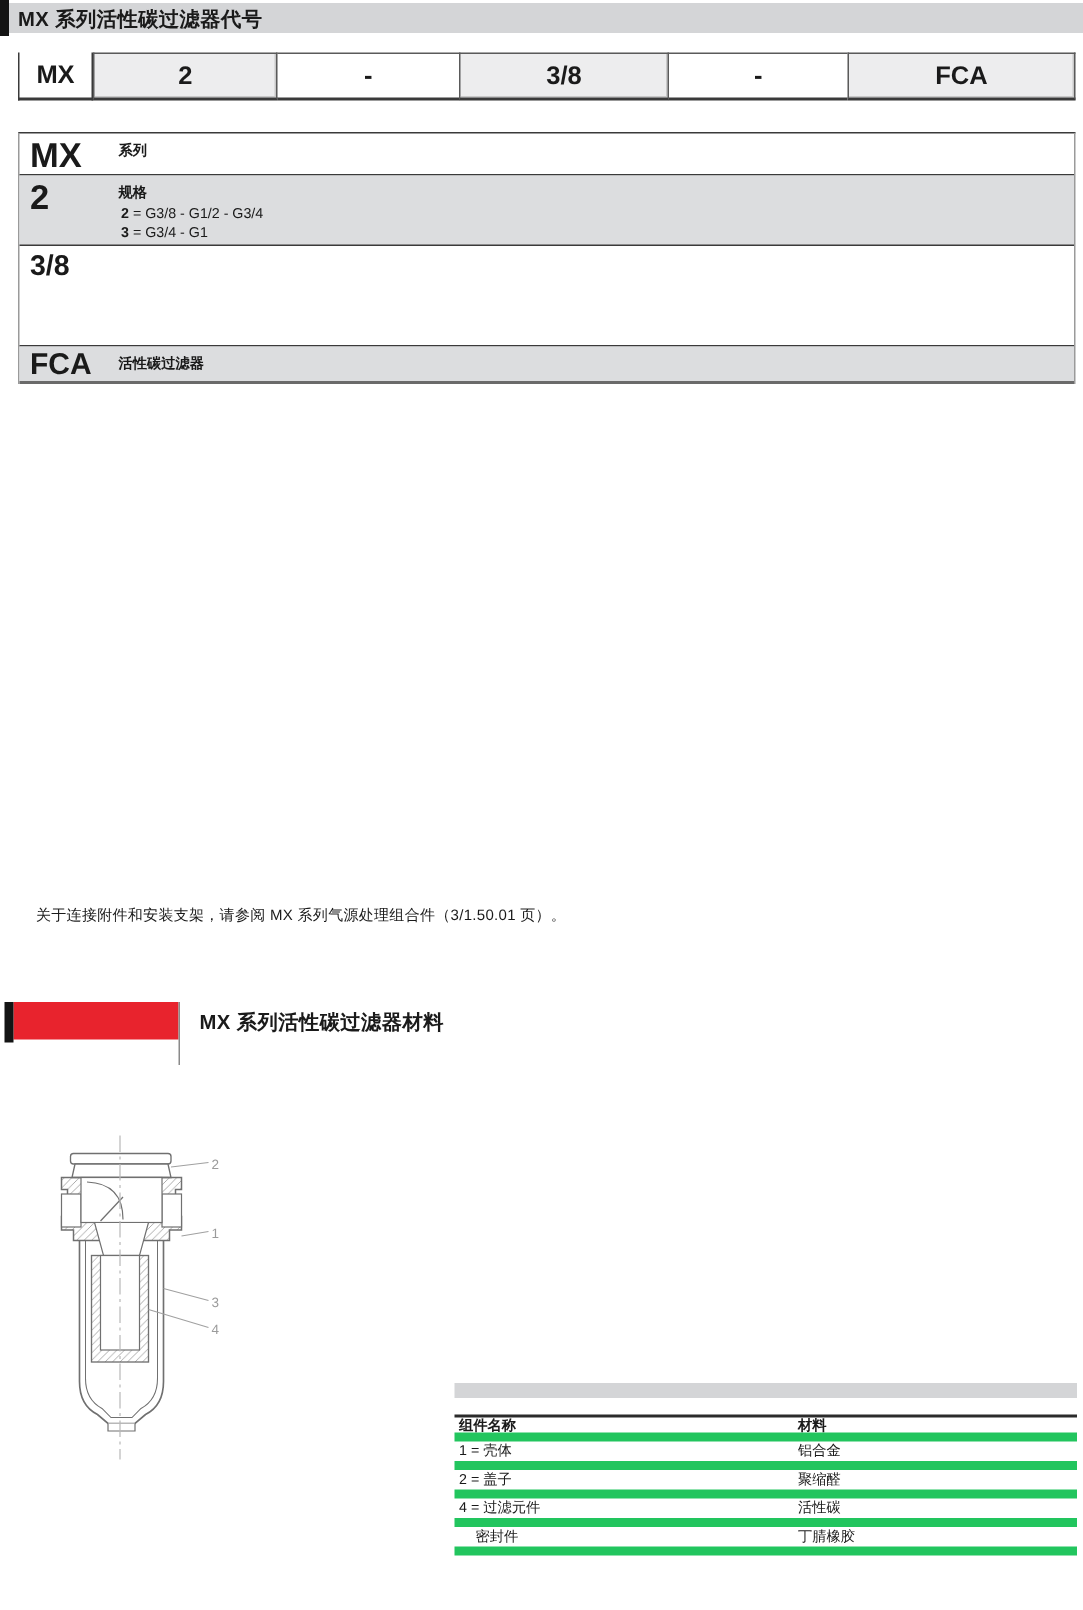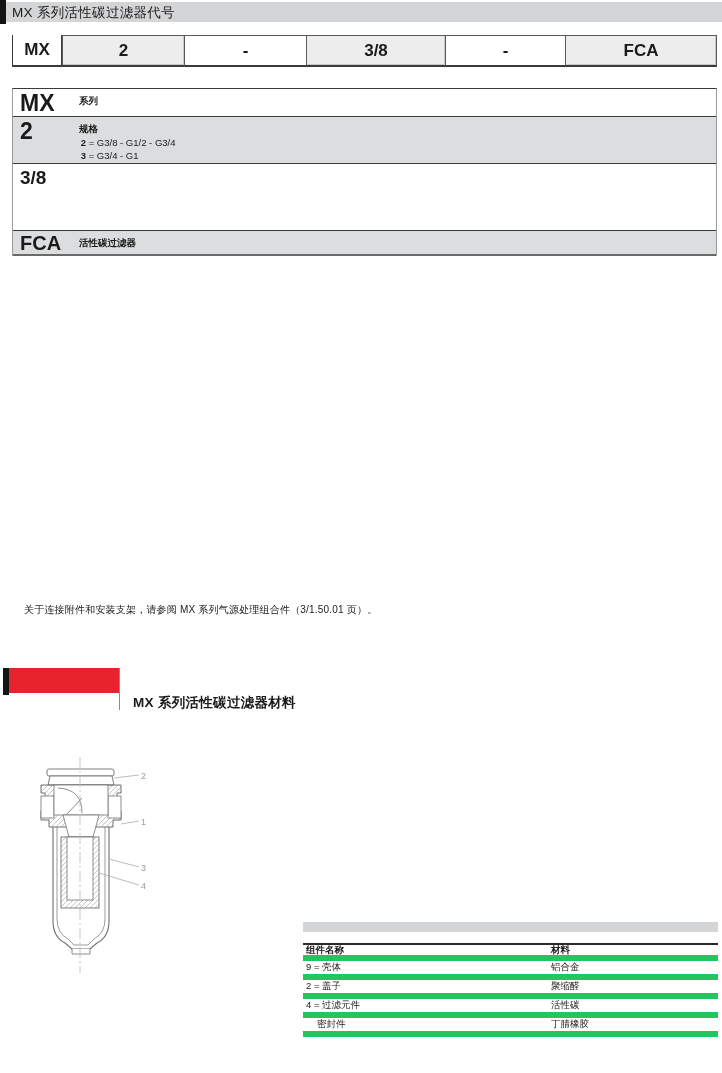--- a/index.html
+++ b/index.html
@@ -6,21 +6,21 @@
     --red:#e8232d; --band:#d4d5d7; --rowgray:#dcdddf; --cellgray:#ededee;
     --ink:#1a1a1a; --line-dark:#3a3a3a; --line-mid:#5a5a5a; --line-light:#9a9a9a;
   }
   html,body{margin:0;padding:0;background:#fff;}
   .page{position:relative;width:722px;height:1073px;background:#fff;overflow:hidden;
         font-family:"Liberation Sans","DejaVu Sans",sans-serif;color:var(--ink);}
 
   
   .hdr-band{position:absolute;left:5px;top:2px;width:717px;height:20px;background:var(--band);}
   .hdr-tab{position:absolute;left:0;top:0;width:6px;height:24px;background:#141414;}
-  .hdr-title{position:absolute;left:12px;top:4px;font-size:13.5px;font-weight:normal;letter-spacing:.3px;}
+  .hdr-title{position:absolute;left:12px;top:4px;font-size:13.5px;font-weight:bold;letter-spacing:.3px;}
 
   
   .code-strip{position:absolute;left:12px;top:35px;width:705px;height:32px;display:flex;}
   .code-cell{box-sizing:border-box;text-align:center;font-weight:bold;font-size:17px;line-height:29px;
              border-bottom:2px solid var(--line-dark);border-top:1px solid var(--line-mid);}
   .code-cell.first{border-top:none;border-left:1px solid var(--line-dark);border-right:1px solid var(--line-dark);}
   .code-cell.shaded{background:var(--cellgray);border:1px solid var(--line-mid);
                     border-bottom:2px solid var(--line-dark);box-shadow:inset -1px -1px 0 #c9c9c9;}
   .cw1{width:50px}.cw2{width:123px}.cw3{width:121px}.cw4{width:140px}.cw5{width:119px}.cw6{flex:1}
 
@@ -40,34 +40,34 @@
   .k8{min-width:7px}.k18{min-width:18px}
   .h27{min-height:27px}.h43{min-height:43px}.h67{min-height:67px}.h24{min-height:23px}
 
   
   .note{position:absolute;left:24px;top:603px;font-size:10px;letter-spacing:.2px;}
 
   
   .s2-tab{position:absolute;left:3px;top:668px;width:6px;height:27px;background:#141414;}
   .s2-red{position:absolute;left:9px;top:668px;width:110px;height:25px;background:var(--red);}
   .s2-line{position:absolute;left:119px;top:668px;width:1px;height:42px;background:#8a8a8a;}
-  .s2-title{position:absolute;left:133px;top:694px;font-size:13.5px;font-weight:bold;letter-spacing:.3px;}
+  .s2-title{position:absolute;left:133px;top:673px;font-size:13.5px;font-weight:bold;letter-spacing:.3px;}
 
   
   .drawing{position:absolute;left:20px;top:753px;}
   .drawing text{font-family:"Liberation Sans","DejaVu Sans",sans-serif;font-size:9px;fill:#9b9b9b;}
 
   
   .mat{position:absolute;left:303px;top:922px;width:415px;}
   .mat-band{height:10px;background:var(--band);margin-bottom:11px;}
   .mat-table{border-top:2px solid #2b2b2b;}
   .mat-row{display:flex;align-items:center;border-bottom:6px solid #22c55e;height:13px;font-size:9.5px;}
   .mat-row.header{height:10px;font-weight:bold;}
   .mat-c1{width:229px;box-sizing:border-box;padding-left:3px;}
-  .mat-c2{flex:1;margin-left:19px;}
+  .mat-c2{flex:1;}
   .mat-row.seal .mat-c1{padding-left:14px;}
 </style>
 </head>
 <body>
 
 <div class="page">
 
   <div class="hdr-band"></div>
   <div class="hdr-tab"></div>
   <div class="hdr-title">MX 系列活性碳过滤器代号</div>
@@ -161,21 +161,21 @@
   </svg>
 
   <div class="mat">
     <div class="mat-band"></div>
     <div class="mat-table">
       <div class="mat-row header">
         <div class="mat-c1">组件名称</div>
         <div class="mat-c2">材料</div>
       </div>
       <div class="mat-row">
-        <div class="mat-c1">9 = 壳体</div>
+        <div class="mat-c1">1 = 壳体</div>
         <div class="mat-c2">铝合金</div>
       </div>
       <div class="mat-row">
         <div class="mat-c1">2 = 盖子</div>
         <div class="mat-c2">聚缩醛</div>
       </div>
       <div class="mat-row">
         <div class="mat-c1">4 = 过滤元件</div>
         <div class="mat-c2">活性碳</div>
       </div>

